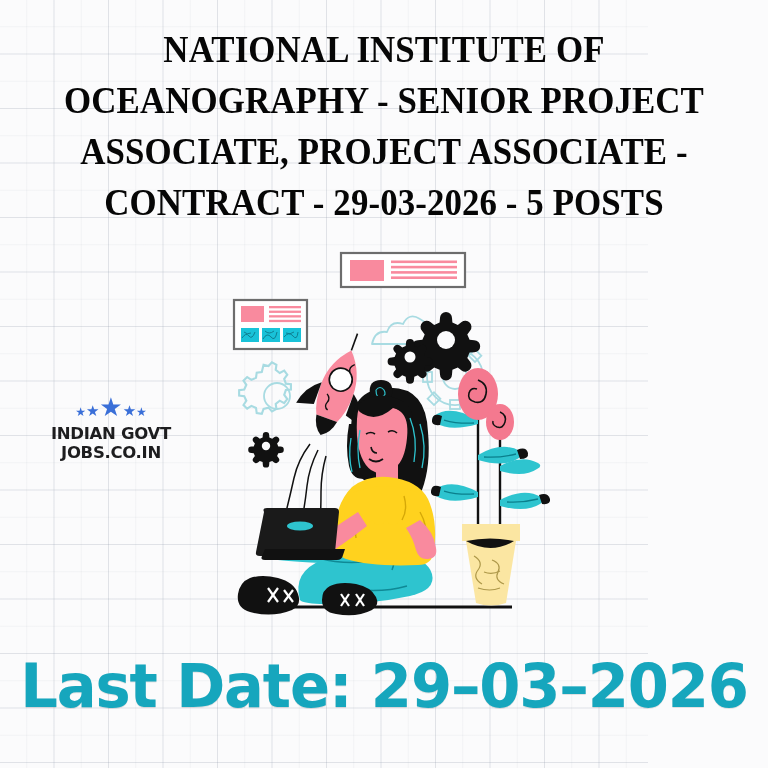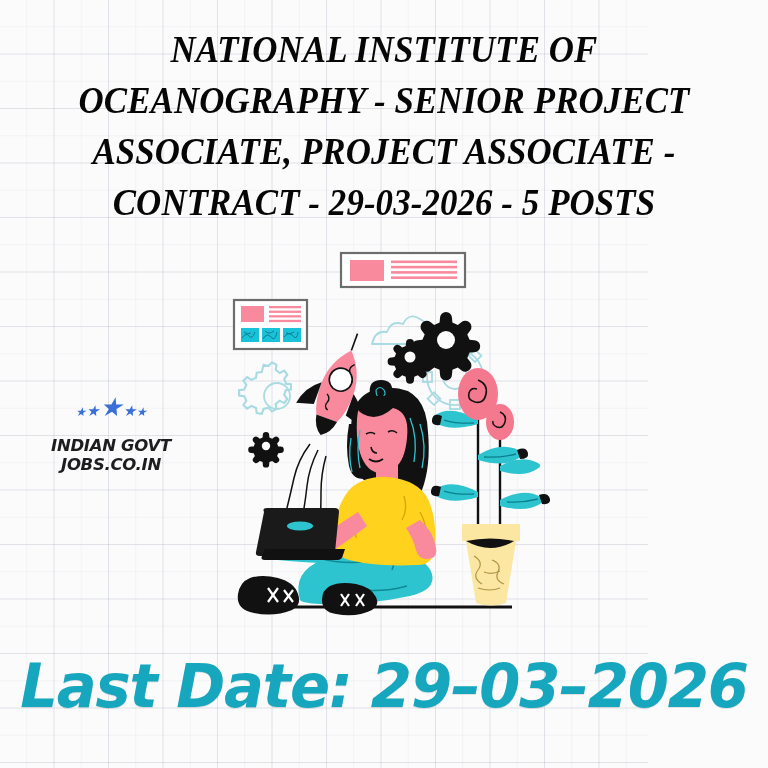--- a/index.html
+++ b/index.html
@@ -17,21 +17,20 @@
       linear-gradient(to right, rgba(150,160,175,0.20) 1px, transparent 1px),
       linear-gradient(to bottom, rgba(150,160,175,0.20) 1px, transparent 1px),
       linear-gradient(to right, rgba(150,160,175,0.09) 1px, transparent 1px),
       linear-gradient(to bottom, rgba(150,160,175,0.09) 1px, transparent 1px);
     background-size:
       54.5px 54.5px,
       54.5px 54.5px,
       27.25px 27.25px,
       27.25px 27.25px;
     background-position: -1px -1px, -1px -1px, -1px -1px, -1px -1px;
-    font-style: italic;
   }
 
   
   #title{
     position:absolute;
     left:40px; top:24px; width:688px;
     text-align:center;
     font-family:"Liberation Serif", serif;
     font-weight:700;
     font-size:37.5px;
@@ -57,21 +56,21 @@
   #wm-stars .s-sm{font-size:12px;vertical-align:-1px;}
   #wm-stars .s-md{font-size:15px;vertical-align:-1px;}
   #wm-stars .s-lg{font-size:26px;vertical-align:-1px;}
   #wm-text{
     display:block;
     font-family:"DejaVu Sans", sans-serif;
     font-weight:700;
     font-size:16.5px;
     letter-spacing:-0.3px;
     color:#1d1d1f;
-    margin-top:16px;
+    margin-top:4px;
   }
 
   
   #lastdate{
     position:absolute;
     left:0; top:650px; width:768px;
     text-align:center;
     font-family:"DejaVu Sans", sans-serif;
     font-weight:700;
     font-size:61px;

